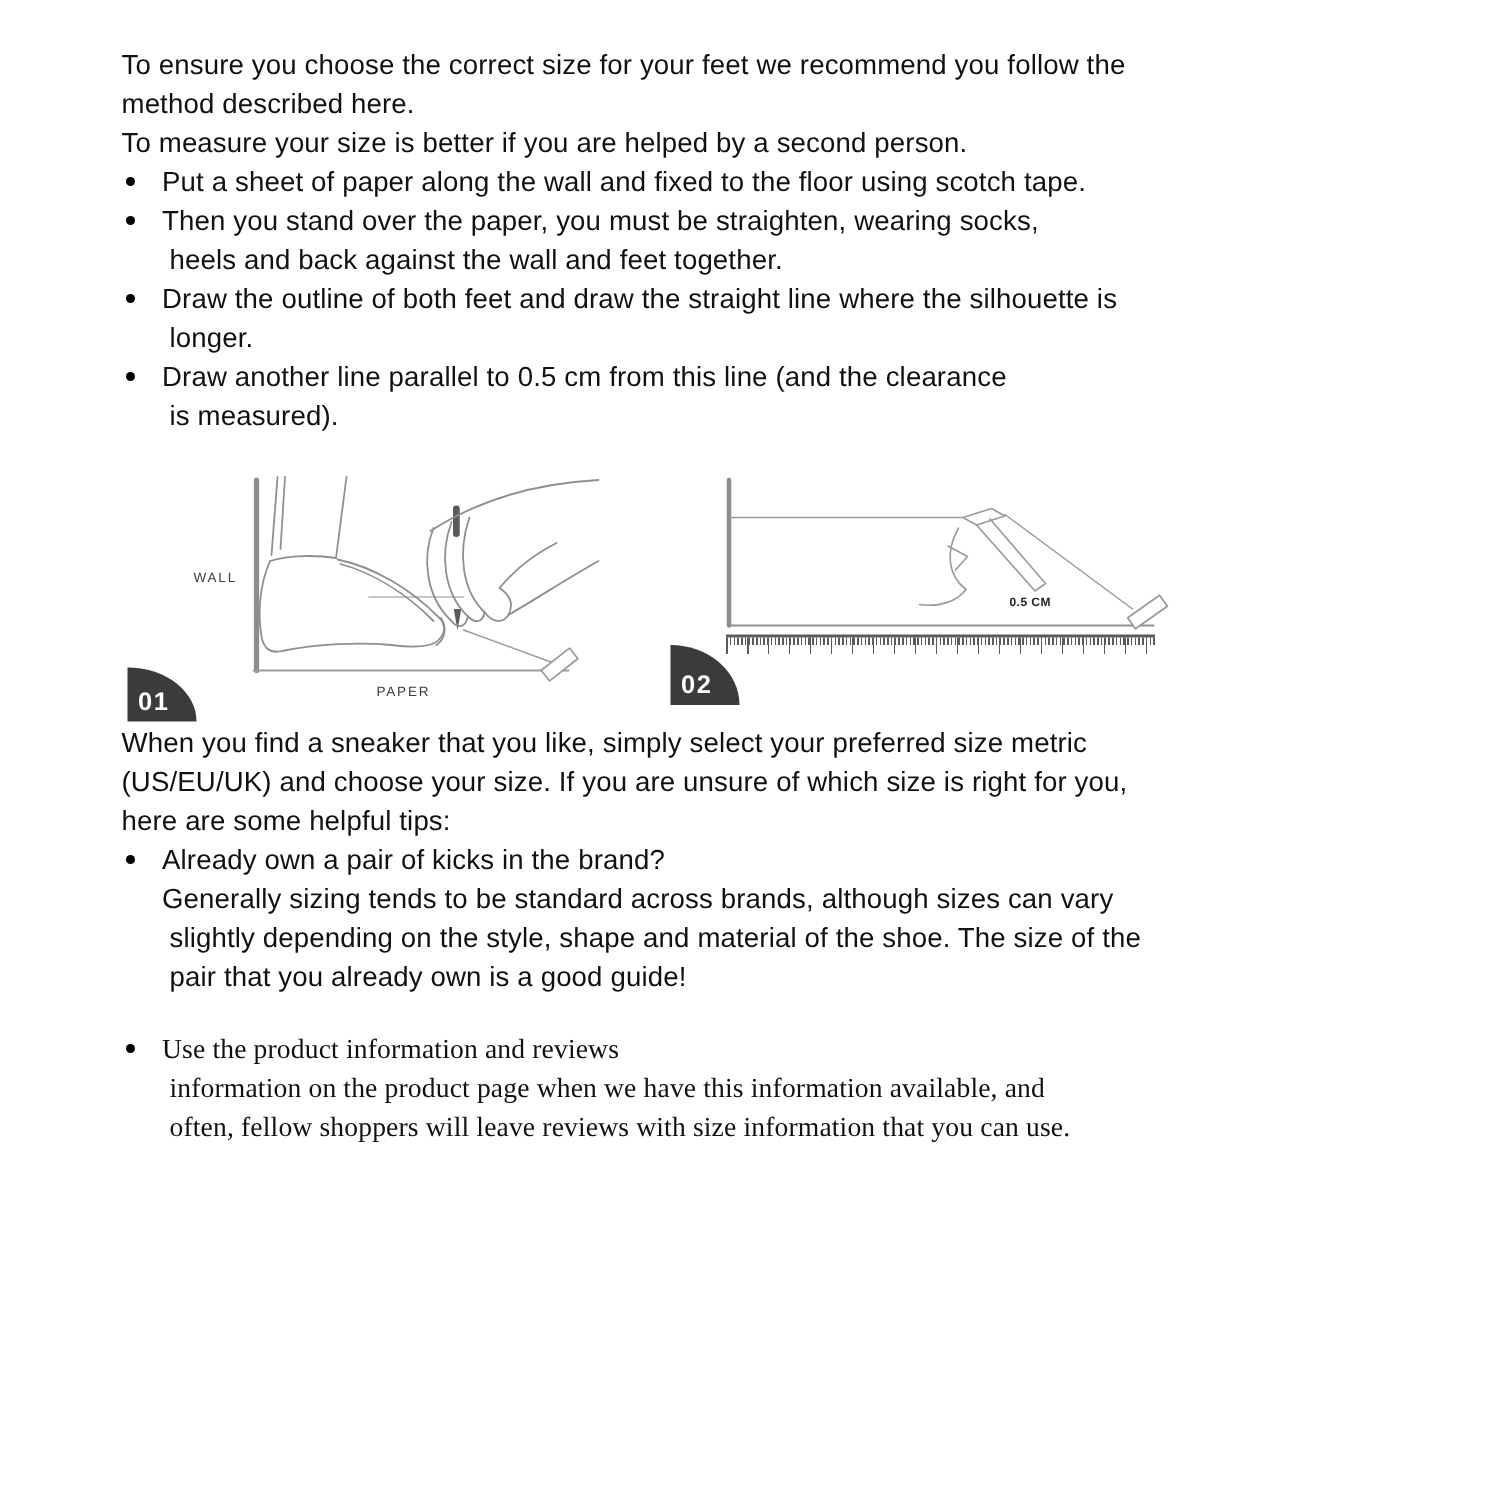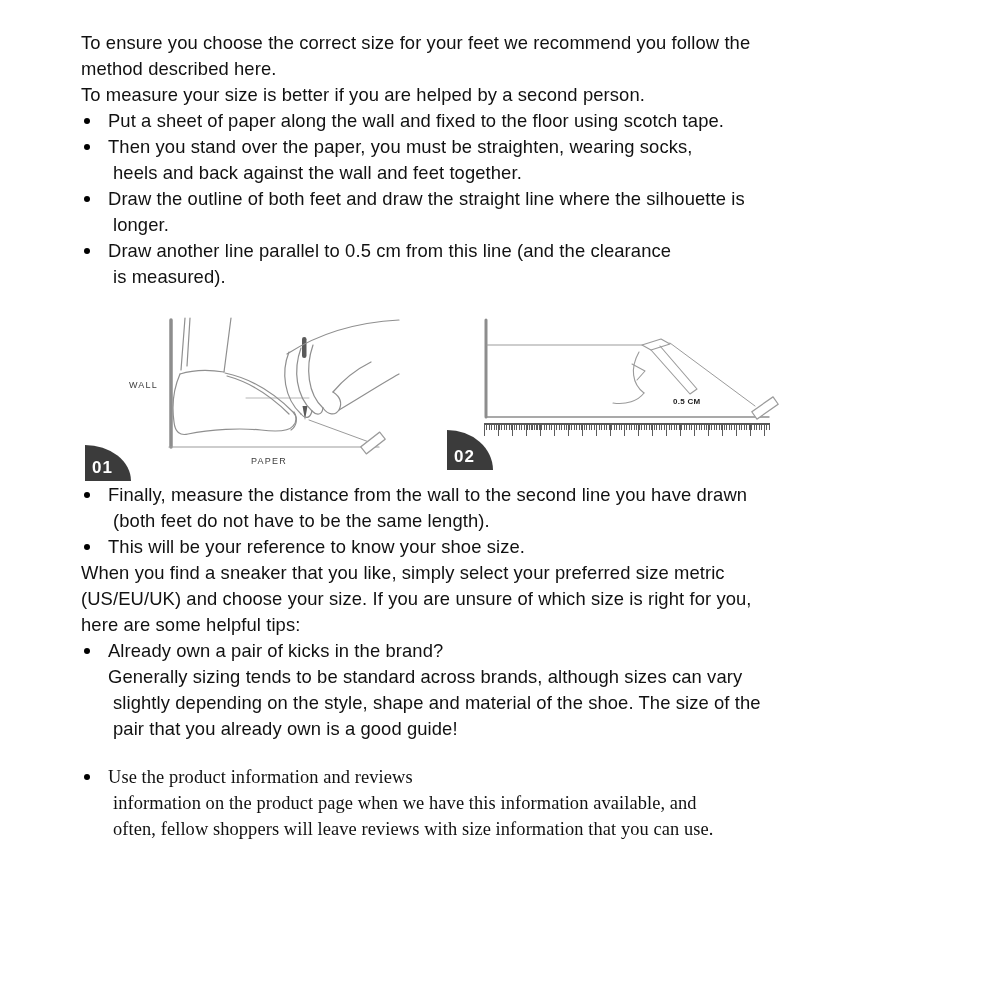--- a/index.html
+++ b/index.html
@@ -177,29 +177,20 @@
 
         <text x="227" y="92" class="clearlabel">0.5 CM</text>
       </svg>
       <div class="ruler"></div>
       <div class="fig-badge">
         <span>02</span>
       </div>
     </div>
   </div>
 
-  <ul class="blist gap24">
-    <li>
-      <div class="ln">Finally, measure the distance from the wall to the second line you have drawn</div>
-      <div class="ln ind">(both feet do not have to be the same length).</div>
-    </li>
-    <li>
-      <div class="ln">This will be your reference to know your shoe size.</div>
-    </li>
-  </ul>
 
   <p class="para gap25">
     <span class="ln" style="display:block">When you find a sneaker that you like, simply select your preferred size metric</span>
     <span class="ln" style="display:block">(US/EU/UK) and choose your size. If you are unsure of which size is right for you,</span>
     <span class="ln" style="display:block">here are some helpful tips:</span>
   </p>
 
   <ul class="blist tips gap24">
     <li>
       <div class="ln">Already own a pair of kicks in the brand?</div>

